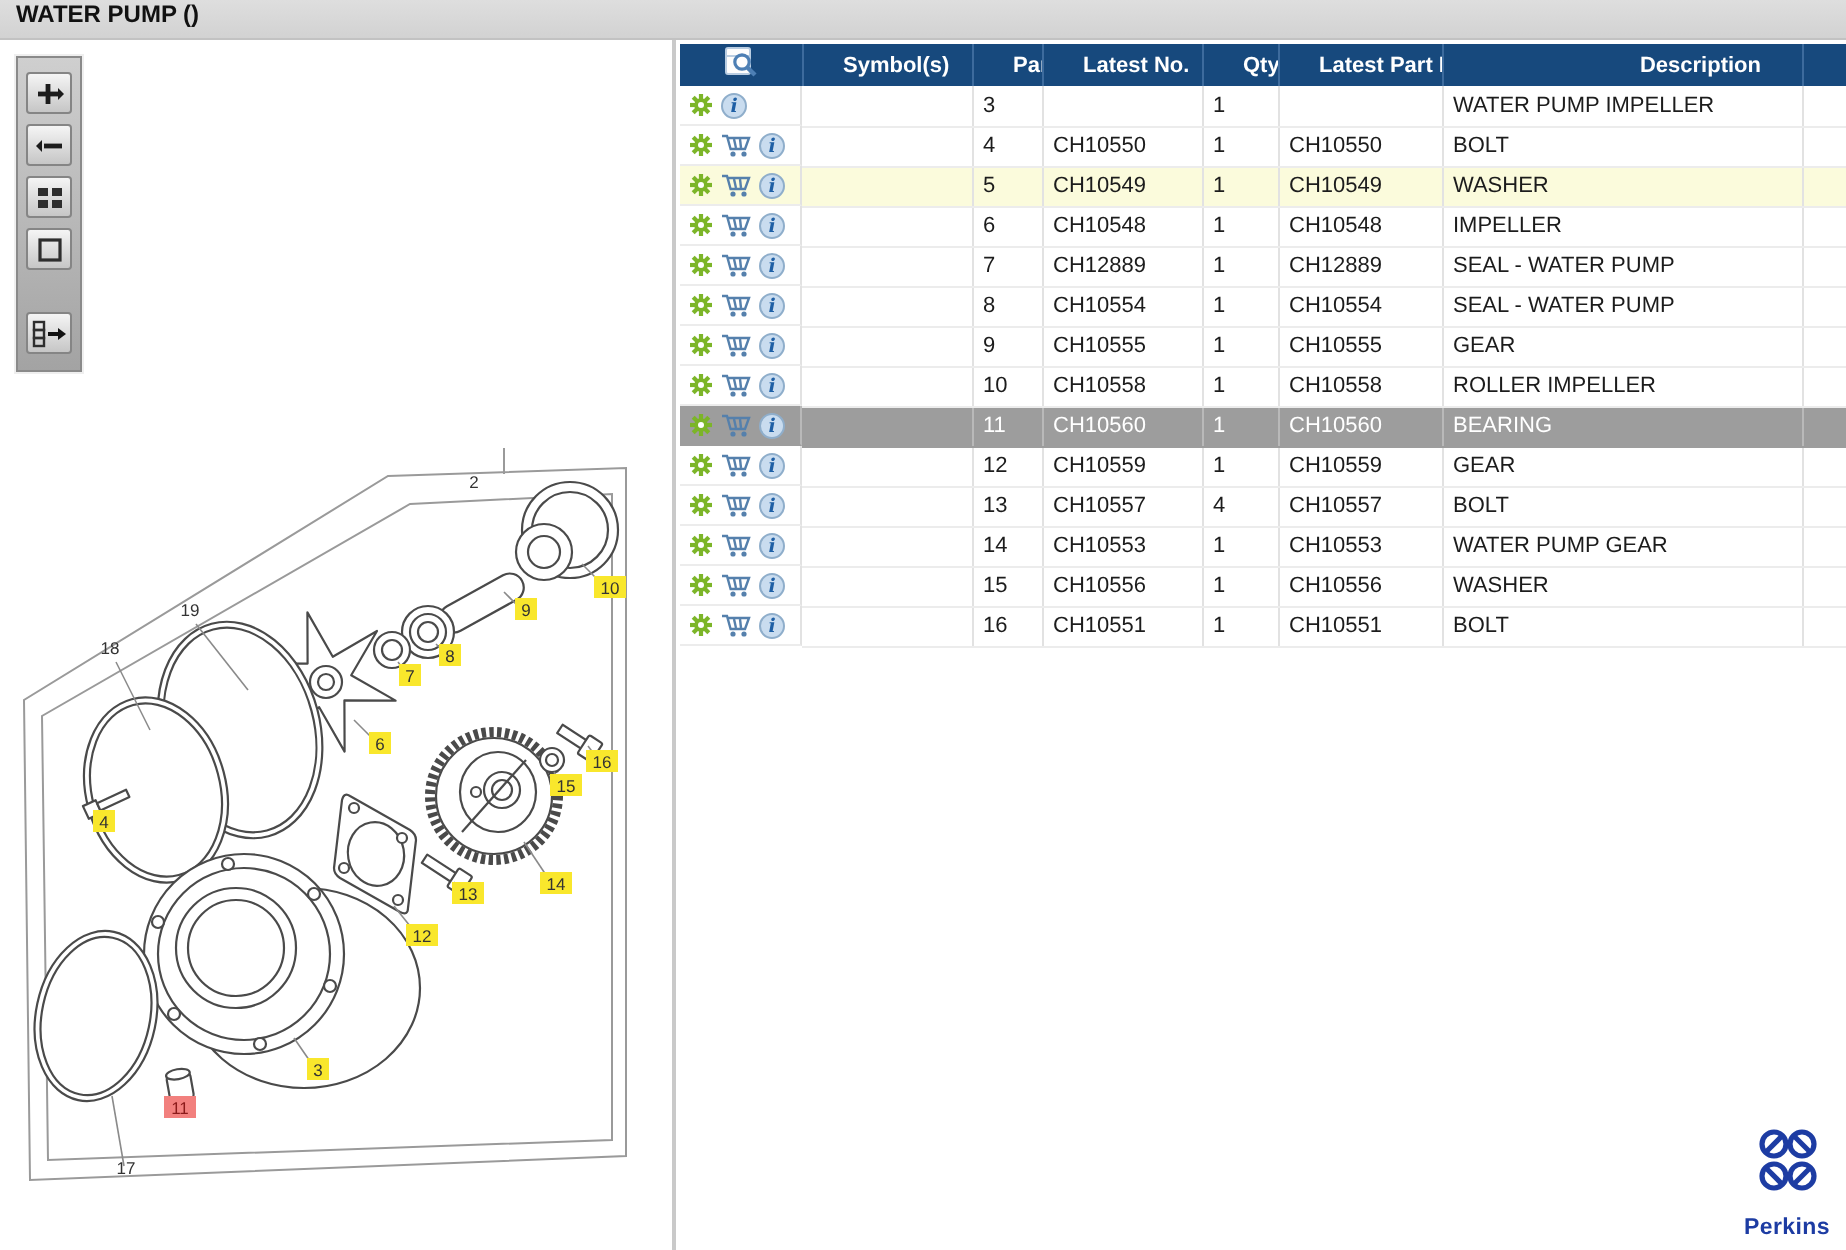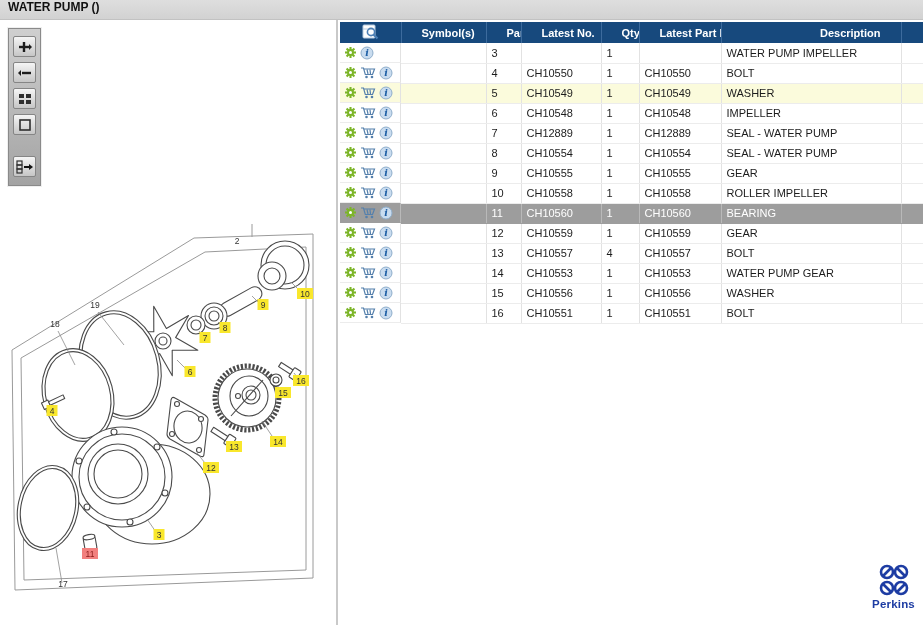--- a/index.html
+++ b/index.html
@@ -52,21 +52,21 @@
     border-right:1px solid #e2e2e2; border-bottom:1px solid #ececec;
     white-space:nowrap; overflow:hidden; background:#fff;
   }
   td.icons-cell { display:flex; align-items:center; gap:3px; padding:0 0 0 4px; border-bottom:1px solid #ececec; }
   tr.hilite td { background:#FBFBDC; }
   tr.selected td { background:#9D9D9D; color:#fff; border-right-color:#b9b9b9; border-bottom-color:#9D9D9D; }
   tr { cursor:default; }
   
   .brand {
     position:absolute; left:864px; top:562px; width:59px; height:58px;
-    display:flex; flex-direction:column; align-items:center;
+    display:flex; flex-direction:column; align-items:center;justify-content:space-between;
   }
   .brand .name { font-size:11.5px; font-weight:bold; color:#1D3CA3; letter-spacing:0.2px; }
 </style>
 </head>
 <body>
 
 <div class="title-bar">
   <span>WATER PUMP ()</span>
 </div>
 

